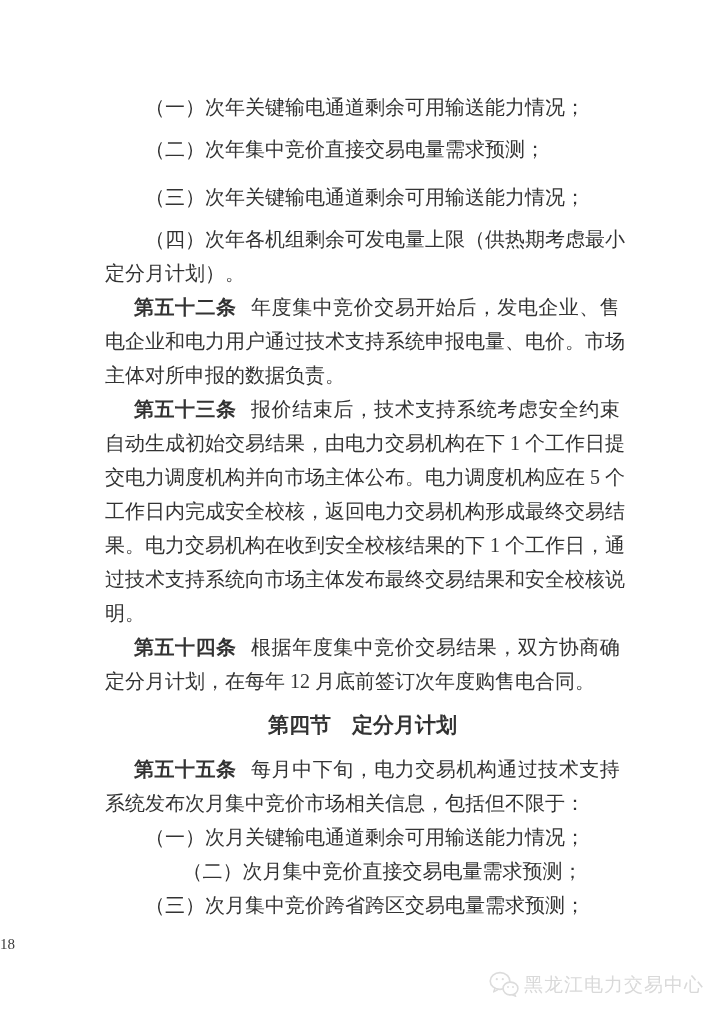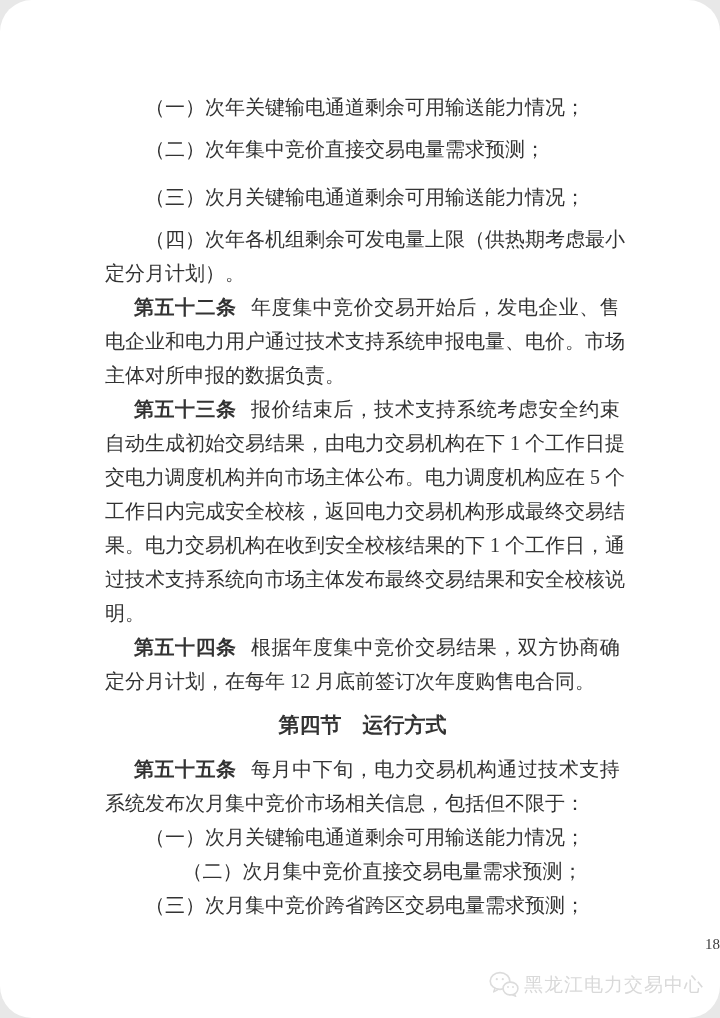--- a/index.html
+++ b/index.html
@@ -42,21 +42,21 @@
     font-weight:bold;
     line-height:34px;
     text-align:center;
     margin:10px 0;
     white-space:pre;
   }
   .page-number{
     position:absolute;
     left:0;right:0;
     top:936px;
-    text-align:right;
+    text-align:left;
     font-size:15px;
     color:#3c3c3c;
   }
   .watermark{
     position:absolute;
     right:16px;
     bottom:20px;
     display:flex;
     align-items:center;
     gap:5px;
@@ -64,26 +64,26 @@
     font-family:"Liberation Sans","DejaVu Sans",sans-serif;
     font-size:19px;
     letter-spacing:1px;
     user-select:none;
   }
   .watermark svg{display:block;}
 </style>
 </head>
 <body>
 
-<div class="page" style="background: rgb(255, 255, 255); color: rgb(51, 51, 51); border-radius: 32px;">
+<div class="page" style="background: rgb(255, 255, 255); color: rgb(51, 51, 51);">
 
   <div class="content" id="doc-content">
       <div class="line" style="padding-left: 40px; margin-bottom: 8px;">（一）次年关键输电通道剩余可用输送能力情况；</div>
       <div class="line" style="padding-left: 40px; margin-bottom: 14px;">（二）次年集中竞价直接交易电量需求预测；</div>
-      <div class="line" style="padding-left: 40px; margin-bottom: 8px;">（三）次月关键输电通道剩余可用输送能力情况；</div>
+      <div class="line" style="padding-left: 40px; margin-bottom: 8px;">（三）次年关键输电通道剩余可用输送能力情况；</div>
       <div class="line j" style="padding-left: 40px;">
         <span class="ch">（</span>
         <span class="ch">四</span>
         <span class="ch">）</span>
         <span class="ch">次</span>
         <span class="ch">年</span>
         <span class="ch">各</span>
         <span class="ch">机</span>
         <span class="ch">组</span>
         <span class="ch">剩</span>
@@ -352,21 +352,21 @@
         <span class="ch">结</span>
         <span class="ch">果</span>
         <span class="ch">，</span>
         <span class="ch">双</span>
         <span class="ch">方</span>
         <span class="ch">协</span>
         <span class="ch">商</span>
         <span class="ch">确</span>
       </div>
       <div class="line">定分月计划，在每年 12 月底前签订次年度购售电合同。</div>
-      <div class="heading">第四节　运行方式</div>
+      <div class="heading">第四节　定分月计划</div>
       <div class="line j" style="padding-left: 29px;">
         <b class="ch">第</b>
         <b class="ch">五</b>
         <b class="ch">十</b>
         <b class="ch">五</b>
         <b class="ch">条</b>
         <span class="gap-wide"></span>
         <span class="ch">每</span>
         <span class="ch">月</span>
         <span class="ch">中</span>

